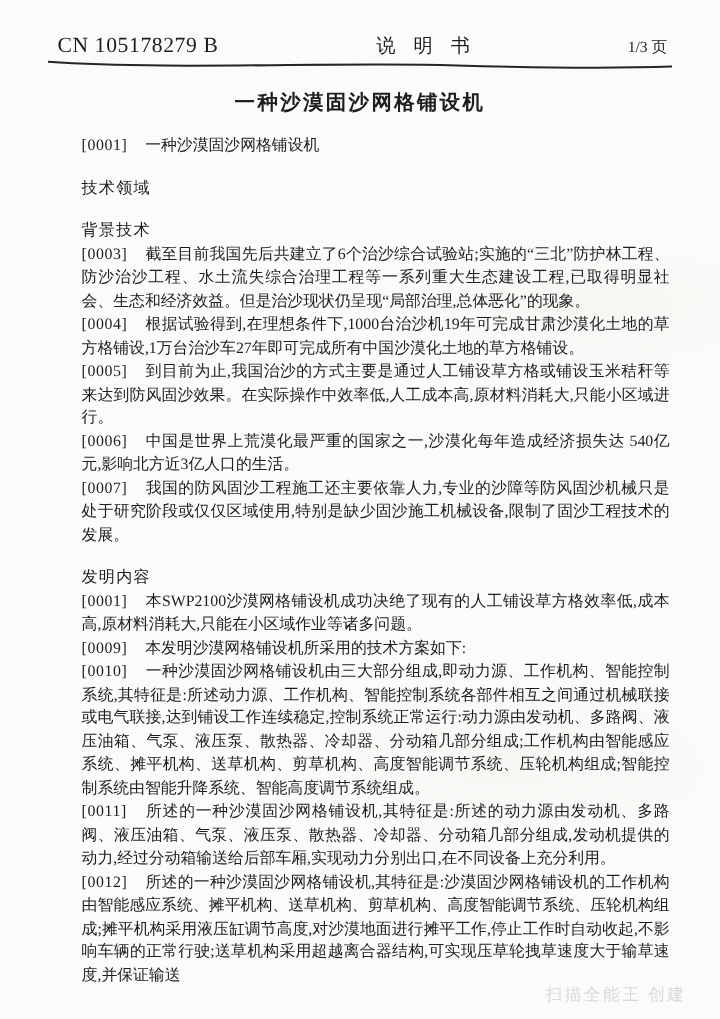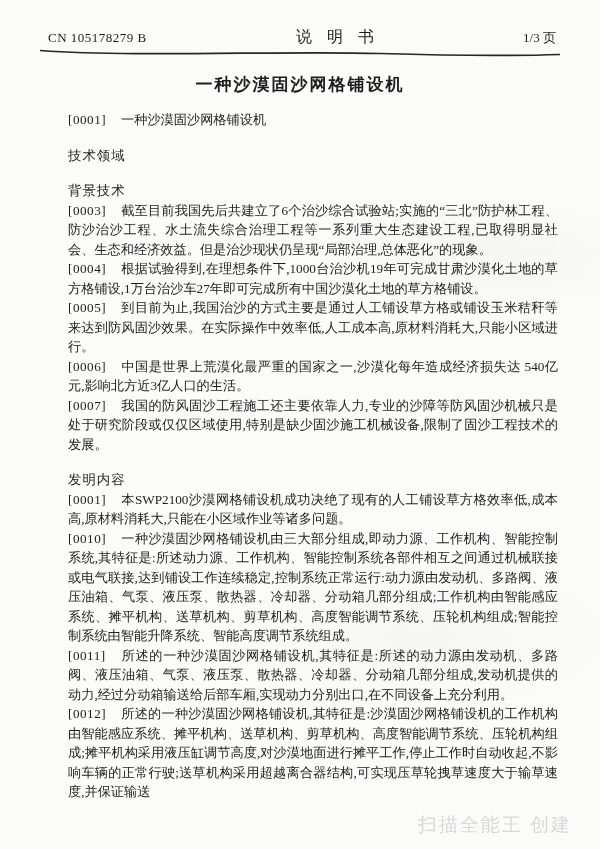--- a/index.html
+++ b/index.html
@@ -21,21 +21,21 @@
       #fbfbf9;
   }
   
   .doc-header {
     display: flex;
     justify-content: space-between;
     align-items: baseline;
     padding: 27px 44px 0 48px;
   }
   .doc-number {
-    font-size: 13px;
+    font-size: 18px;
     letter-spacing: 0.5px;
     white-space: nowrap;
   }
   .doc-type {
     font-size: 16px;
     font-weight: normal;
     letter-spacing: 15px;
     margin-left: 15px;  
     white-space: nowrap;
   }
@@ -75,22 +75,22 @@
     display: inline-block;
     min-width: 40px;
     margin-right: 13px;
     letter-spacing: 0.5px;
   }
   
   .watermark {
     position: absolute;
     right: 28px;
     bottom: 11px;
-    font-family: Liberation Sans, sans-serif;
-    font-size: 19px;
+    font-family: Liberation Serif, serif;
+    font-size: 14px;
     letter-spacing: 2px;
     color: #d9d9d9;
     user-select: none;
   }
 </style>
 </head>
 <body>
 
 <div class="page">
 
@@ -110,20 +110,21 @@
       <p class="para"><span class="ptag">[0001]</span><span class="ptext">一种沙漠固沙网格铺设机</span></p>
       <h2 class="sec-heading">技术领域</h2>
       <h2 class="sec-heading">背景技术</h2>
       <p class="para"><span class="ptag">[0003]</span><span class="ptext">截至目前我国先后共建立了6个治沙综合试验站;实施的“三北”防护林工程、防沙治沙工程、水土流失综合治理工程等一系列重大生态建设工程,已取得明显社会、生态和经济效益。但是治沙现状仍呈现“局部治理,总体恶化”的现象。</span></p>
       <p class="para"><span class="ptag">[0004]</span><span class="ptext">根据试验得到,在理想条件下,1000台治沙机19年可完成甘肃沙漠化土地的草方格铺设,1万台治沙车27年即可完成所有中国沙漠化土地的草方格铺设。</span></p>
       <p class="para"><span class="ptag">[0005]</span><span class="ptext">到目前为止,我国治沙的方式主要是通过人工铺设草方格或铺设玉米秸秆等来达到防风固沙效果。在实际操作中效率低,人工成本高,原材料消耗大,只能小区域进行。</span></p>
       <p class="para"><span class="ptag">[0006]</span><span class="ptext">中国是世界上荒漠化最严重的国家之一,沙漠化每年造成经济损失达 540亿元,影响北方近3亿人口的生活。</span></p>
       <p class="para"><span class="ptag">[0007]</span><span class="ptext">我国的防风固沙工程施工还主要依靠人力,专业的沙障等防风固沙机械只是处于研究阶段或仅仅区域使用,特别是缺少固沙施工机械设备,限制了固沙工程技术的发展。</span></p>
       <h2 class="sec-heading">发明内容</h2>
       <p class="para"><span class="ptag">[0001]</span><span class="ptext">本SWP2100沙漠网格铺设机成功决绝了现有的人工铺设草方格效率低,成本高,原材料消耗大,只能在小区域作业等诸多问题。</span></p>
+      <p class="para"><span class="ptag">[0009]</span><span class="ptext">本发明沙漠网格铺设机所采用的技术方案如下:</span></p>
       <p class="para"><span class="ptag">[0010]</span><span class="ptext">一种沙漠固沙网格铺设机由三大部分组成,即动力源、工作机构、智能控制系统,其特征是:所述动力源、工作机构、智能控制系统各部件相互之间通过机械联接或电气联接,达到铺设工作连续稳定,控制系统正常运行:动力源由发动机、多路阀、液压油箱、气泵、液压泵、散热器、冷却器、分动箱几部分组成;工作机构由智能感应系统、摊平机构、送草机构、剪草机构、高度智能调节系统、压轮机构组成;智能控制系统由智能升降系统、智能高度调节系统组成。</span></p>
       <p class="para"><span class="ptag">[0011]</span><span class="ptext">所述的一种沙漠固沙网格铺设机,其特征是:所述的动力源由发动机、多路阀、液压油箱、气泵、液压泵、散热器、冷却器、分动箱几部分组成,发动机提供的动力,经过分动箱输送给后部车厢,实现动力分别出口,在不同设备上充分利用。</span></p>
       <p class="para"><span class="ptag">[0012]</span><span class="ptext">所述的一种沙漠固沙网格铺设机,其特征是:沙漠固沙网格铺设机的工作机构由智能感应系统、摊平机构、送草机构、剪草机构、高度智能调节系统、压轮机构组成;摊平机构采用液压缸调节高度,对沙漠地面进行摊平工作,停止工作时自动收起,不影响车辆的正常行驶;送草机构采用超越离合器结构,可实现压草轮拽草速度大于输草速度,并保证输送</span></p>
     </main>
 
   <div class="watermark">扫描全能王 创建</div>
 
 </div>
 
 </body></html>

